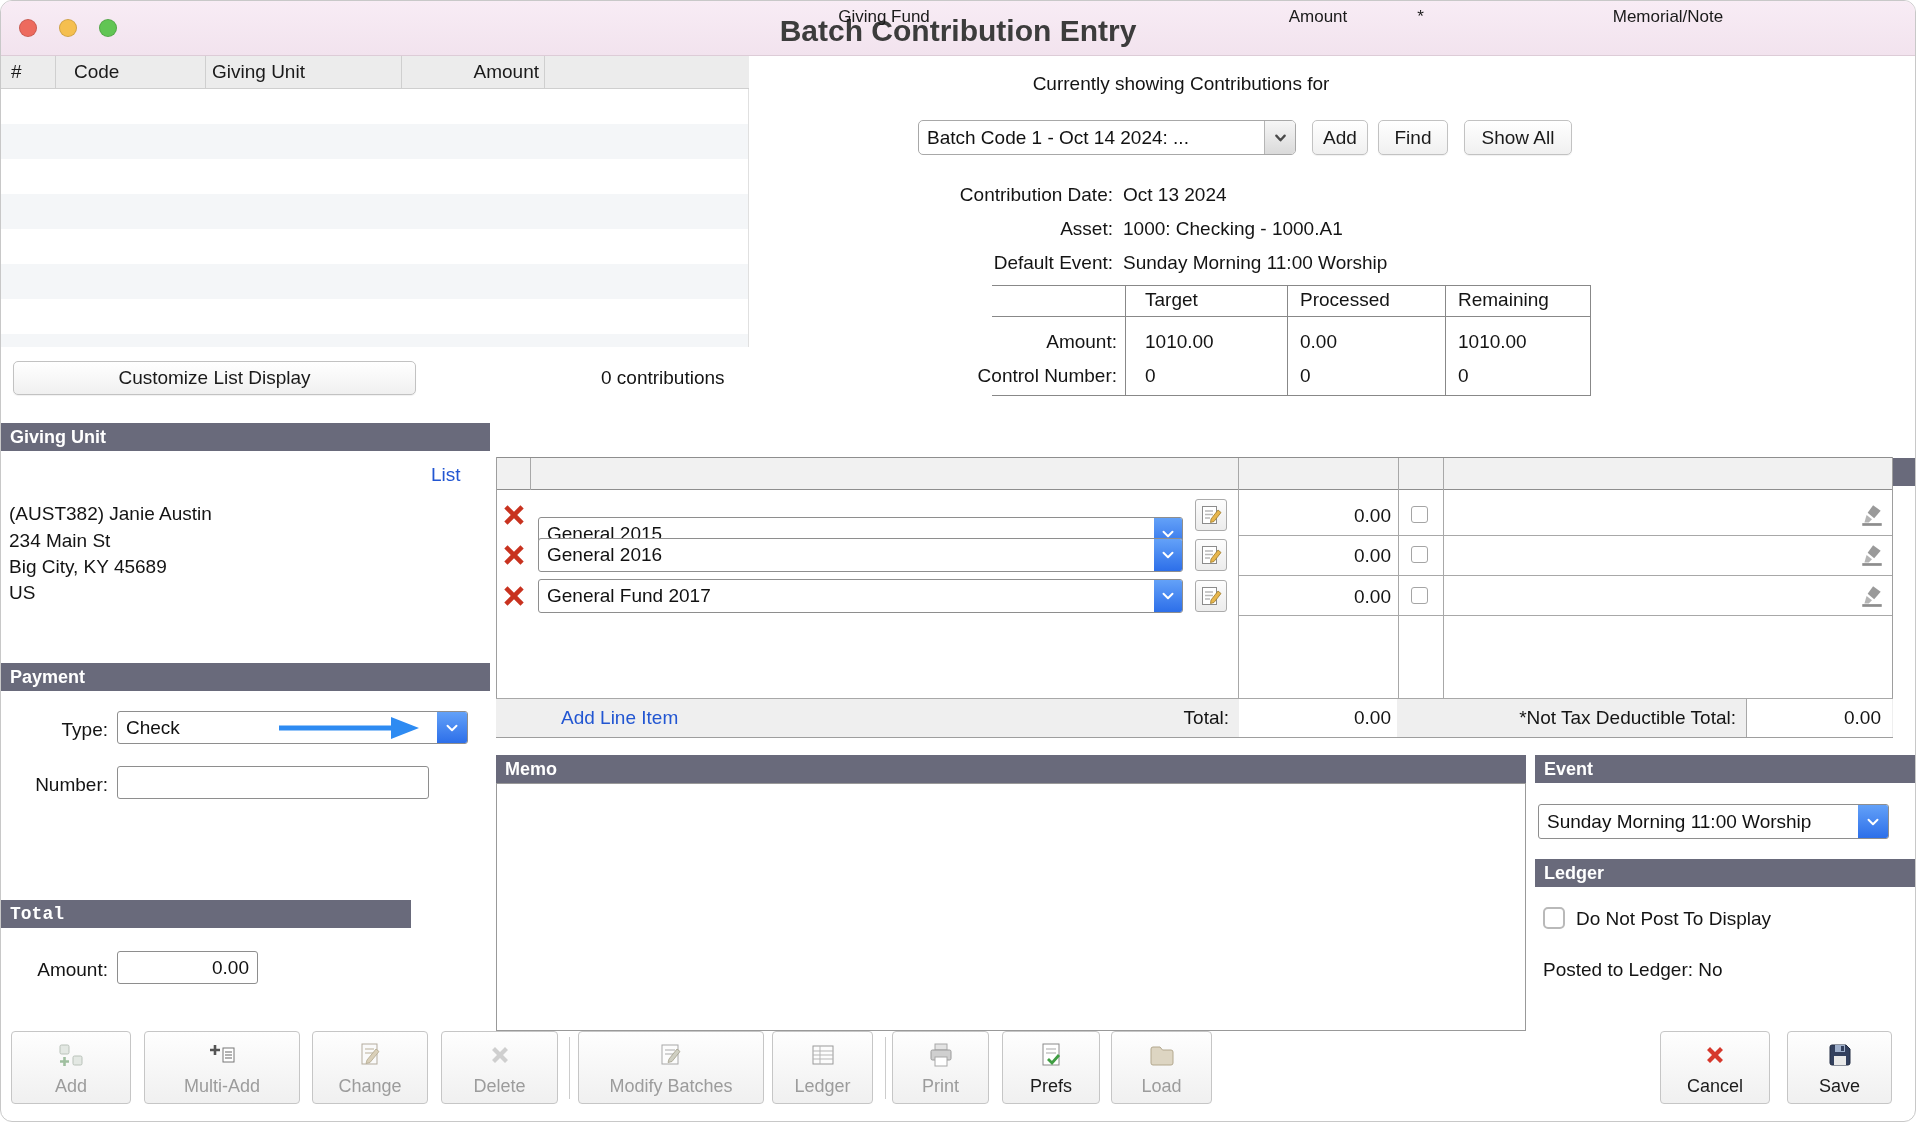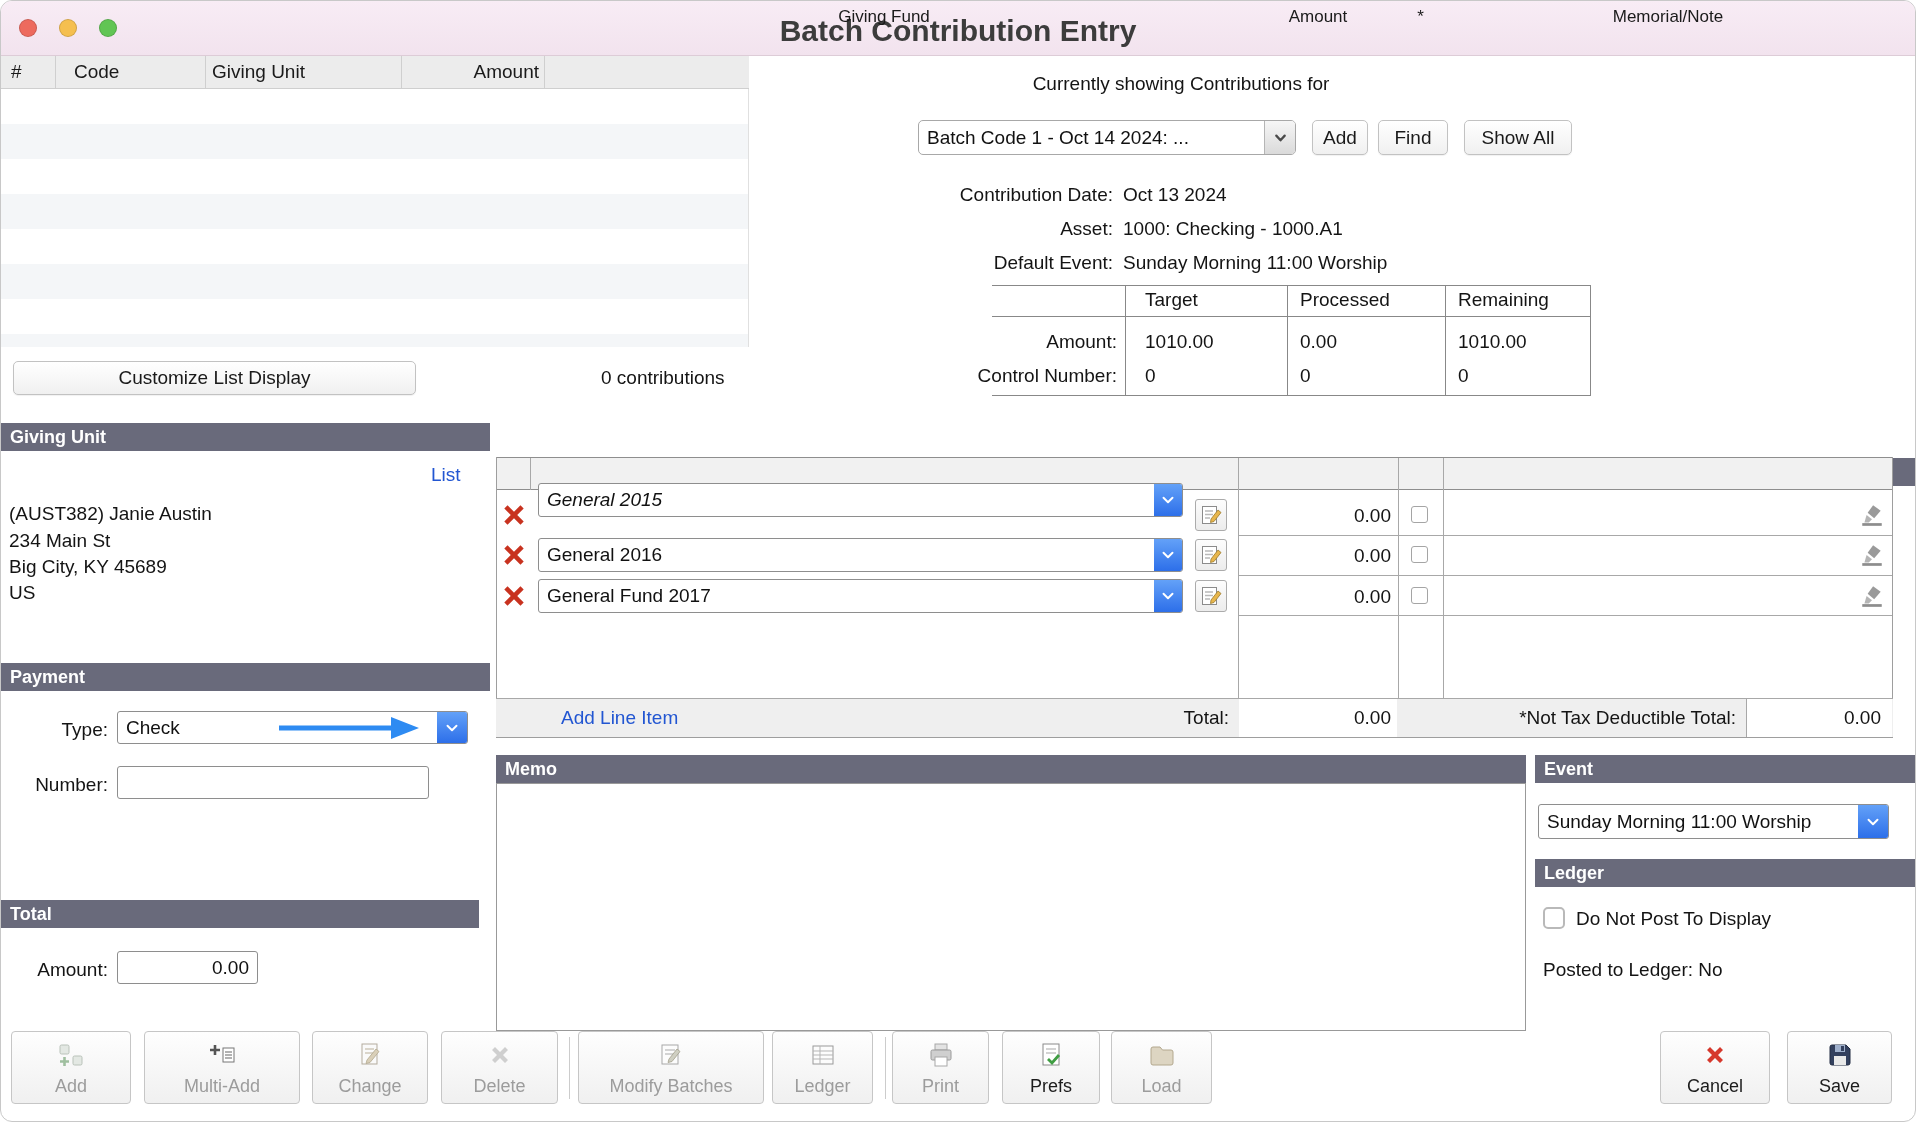--- a/index.html
+++ b/index.html
@@ -168,21 +168,21 @@
   </div>
 
   <div class="abs" style="left:278px;top:711px;width:145px;height:32px;z-index:5;">
     <svg width="145" height="32" viewBox="0 0 145 32">
           <path d="M0 13.5 H112 V5 L140 16 L112 27 V18.5 H0 Z" fill="#2e8bf2"></path>
         </svg>
   </div>
   <div class="txt r" style="left:0;top:771px;width:107px;">Number:</div>
   <input type="text" class="abs" style="left: 116px; top: 765px; width: 312px; height: 33px; padding: 0px 8px;">
 
-  <div class="bar" style="left:0;top:899px;width:478px;">Total</div>
+  <div class="bar" style="left:0;top:899px;width:410px;font-family:Liberation Mono, monospace;">Total</div>
   <div class="txt r" style="left:0;top:956px;width:107px;">Amount:</div>
   <input type="text" class="abs" style="left: 116px; top: 950px; width: 141px; height: 33px; padding: 0px 8px; text-align: right;" value="0.00">
 
   <div class="dt-header"></div>
   <div class="dt-head-cell" style="left:533px;width:700px;">Giving Fund</div>
   <div class="dt-head-cell" style="left:1237px;width:160px;">Amount</div>
   <div class="dt-head-cell" style="left:1397px;width:45px;">*</div>
   <div class="dt-head-cell" style="left:1442px;width:450px;">Memorial/Note</div>
 
   <div class="vline" style="left:495px;top:456px;height:281px;background:#9e9e9e;"></div>
@@ -193,21 +193,21 @@
   <div class="vline" style="left:1442px;top:457px;height:280px;"></div>
   <div class="hline" style="left:1238px;top:534px;width:653px;"></div>
   <div class="hline" style="left:1238px;top:574px;width:653px;"></div>
   <div class="hline" style="left:1238px;top:614px;width:653px;"></div>
 
   <div class="rowdel" style="left:499px;top:500px;">
     <svg width="28" height="28" viewBox="0 0 26 26">
           <path d="M4 7 L7 4 L13 10 L19 4 L22 7 L16 13 L22 19 L19 22 L13 16 L7 22 L4 19 L10 13 Z" fill="#c8321f"></path>
         </svg>
   </div>
-  <div class="dd" style="left:537px;top:482px;width:645px;height:34px;font-style:italic;">
+  <div class="dd" style="left:537px;top:516px;width:645px;height:34px;">
     <div class="dtext">General 2015</div>
     <div class="ddblue" style="width:28px;">
       <svg width="18" height="18" viewBox="0 0 24 24">
             <path d="M6 9 L12 15 L18 9" stroke="#fff" stroke-width="2.6" fill="none" stroke-linecap="round" stroke-linejoin="round"></path>
           </svg>
     </div>
   </div>
   <div class="editbtn" style="left:1194px;top:498px;">
     <svg width="24" height="24" viewBox="0 0 24 24">
           <rect x="3.5" y="3.5" width="14" height="17" fill="#fff" stroke="#8b8b8b"></rect>

